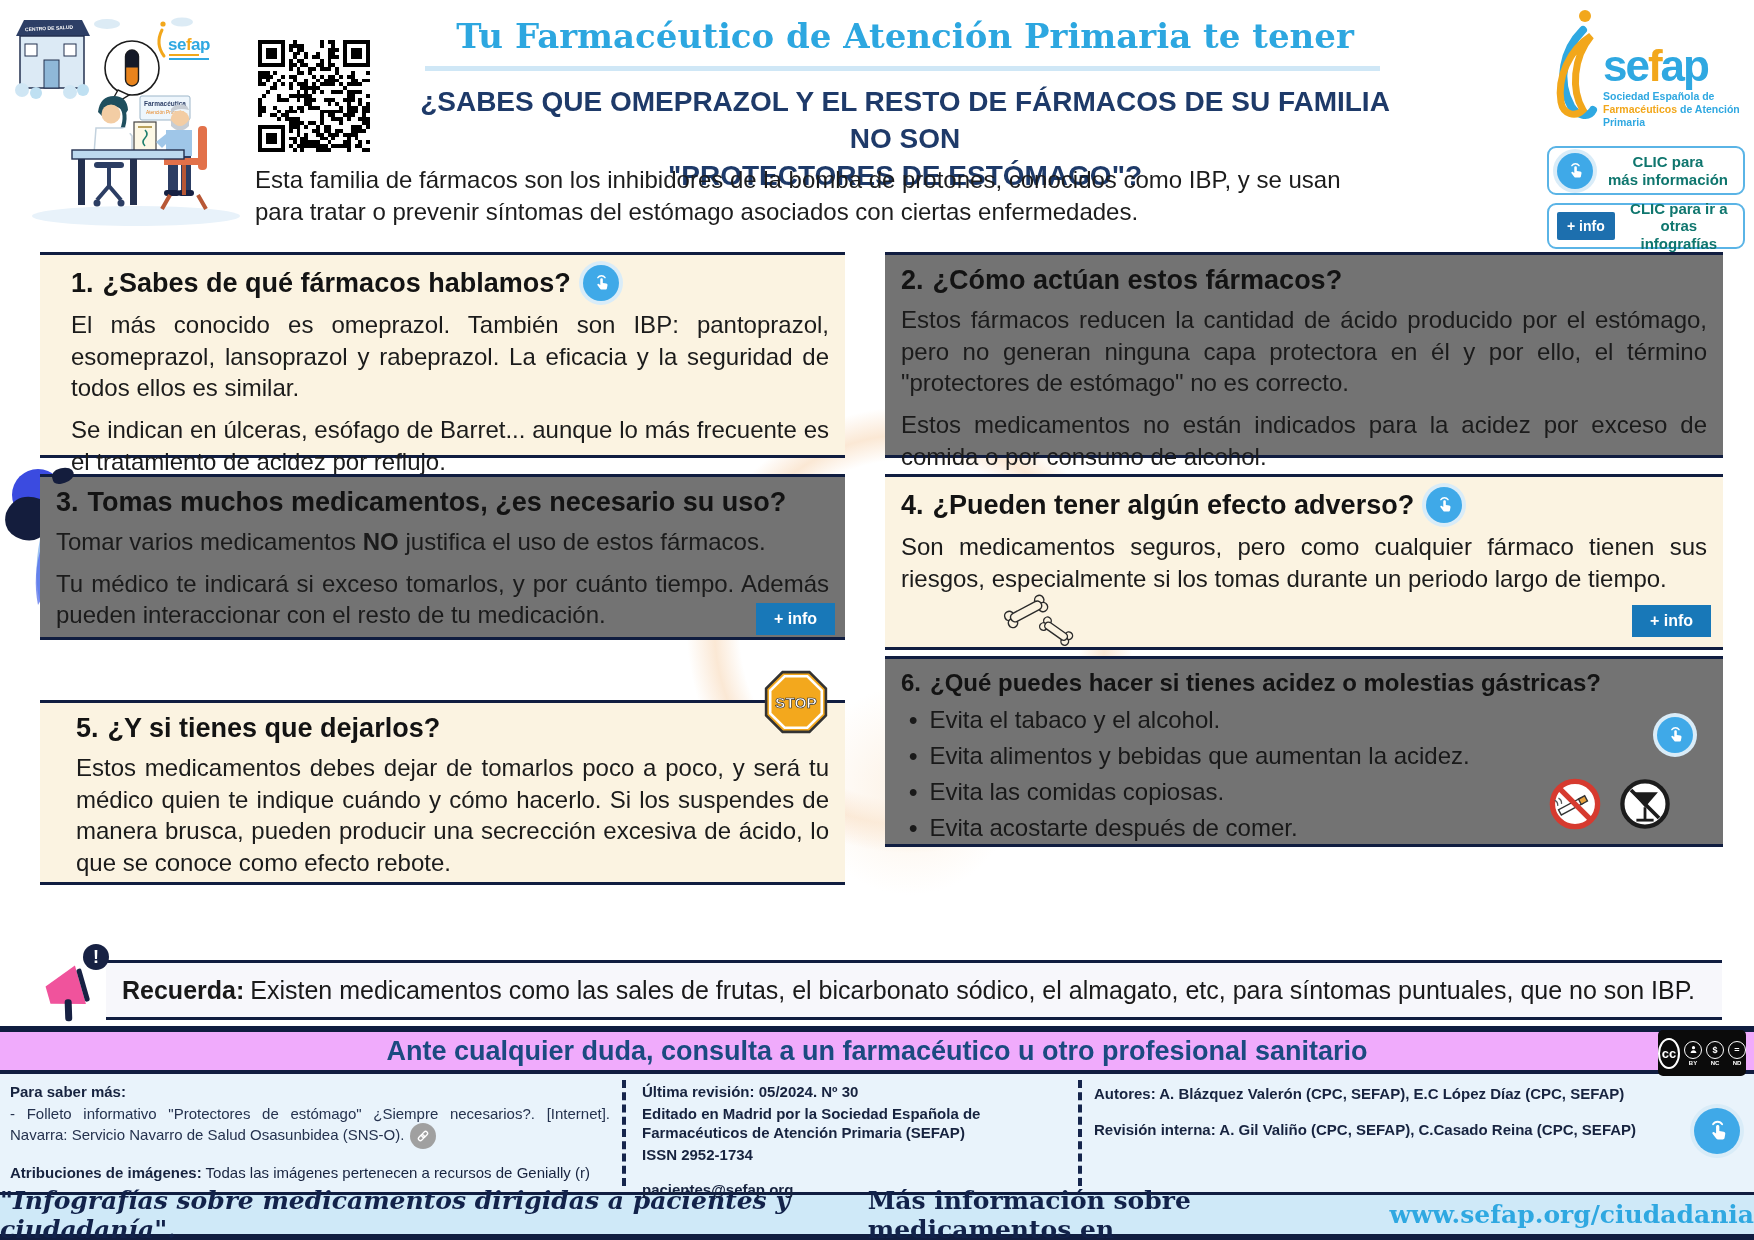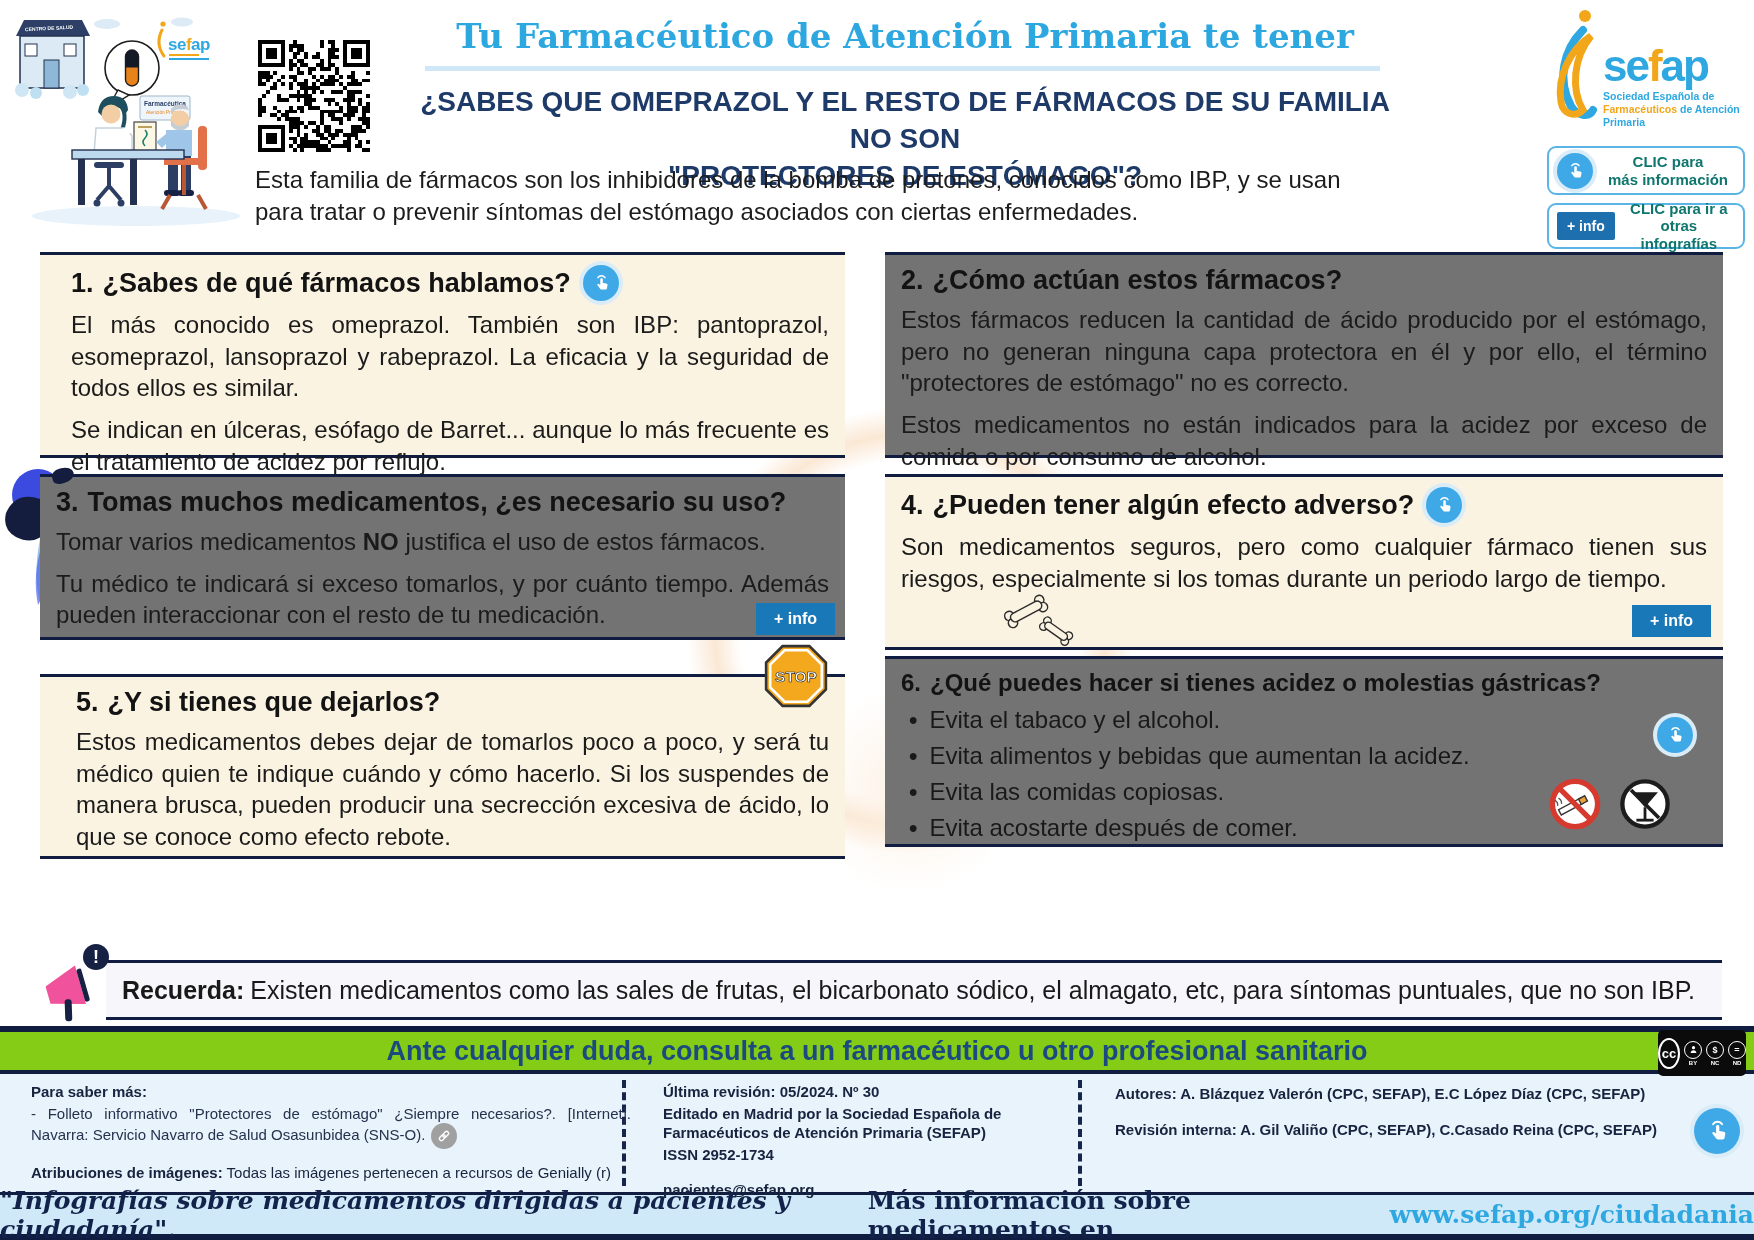--- a/index.html
+++ b/index.html
@@ -45,21 +45,21 @@
 
   
   .card{position:absolute;box-sizing:border-box;border-top:3px solid #101d40;border-bottom:3px solid #101d40;
         padding:6px 16px 4px 16px;overflow:visible;z-index:1;}
   .bg-cream{background:#fbf3e1;}
   .bg-blue{background:#737373;}
   .sec1{left:40px;top:252px;width:805px;height:206px;padding-left:31px;}
   .sec2{left:885px;top:252px;width:838px;height:206px;}
   .sec3{left:40px;top:474px;width:805px;height:166px;}
   .sec4{left:885px;top:474px;width:838px;height:176px;}
-  .sec5{left:40px;top:674px;width:805px;height:185px;padding-left:36px;}
+  .sec5{left:40px;top:700px;width:805px;height:185px;padding-left:36px;}
   .sec6{left:885px;top:656px;width:838px;height:191px;}
   .sec-head{display:flex;align-items:center;gap:12px;margin:4px 0 2px 0;}
   .sec-title{font-weight:700;font-size:27px;color:#131313;}
   .sec6 .sec-title{font-size:24px;}
   .sec-num{margin-right:9px;}
   .body{font-size:24px;line-height:1.32;margin:8px 0 10px 0;color:#1b1b1b;}
   .j{text-align:justify;}
   .bullets{margin:6px 0 0 8px;font-size:24px;line-height:1.38;}
   .bullet{display:flex;gap:12px;margin:3px 0;}
   .bullet:before{content:"•";font-weight:700;}
@@ -76,34 +76,34 @@
 
   
   .recuerda{position:absolute;left:106px;top:960px;width:1616px;height:60px;box-sizing:border-box;
             background:#f7f7fb;border-top:3px solid #101d40;border-bottom:3px solid #101d40;
             display:flex;align-items:center;padding:0 16px;font-size:25px;z-index:1;}
   .recuerda b{margin-right:6px;}
   .megaphone{position:absolute;left:40px;top:942px;width:84px;height:84px;z-index:2;}
 
   
   .navy-bar{position:absolute;left:0;top:1026px;width:100%;height:6px;background:#101d40;z-index:1;}
-  .consult{position:absolute;left:0;top:1032px;width:100%;height:38px;background:#84cc16;border-bottom:4px solid #101d40;
+  .consult{position:absolute;left:0;top:1032px;width:100%;height:38px;background:#f0abfc;border-bottom:4px solid #101d40;
            display:flex;align-items:center;justify-content:center;font-weight:700;font-size:27px;color:#1b4a80;z-index:1;}
   .cc-badge{position:absolute;right:8px;top:1030px;width:88px;height:46px;background:#0b0b0b;border-radius:5px;
             display:flex;align-items:center;justify-content:center;gap:4px;z-index:2;cursor:pointer;}
   .cc-main{width:27px;height:27px;border:2.5px solid #fff;border-radius:50%;color:#fff;font-weight:700;font-size:13px;
            display:flex;align-items:center;justify-content:center;}
   .cc-item{display:flex;flex-direction:column;align-items:center;gap:1px;}
   .cc-item .cir{width:16px;height:16px;border:1.5px solid #fff;border-radius:50%;display:flex;align-items:center;justify-content:center;color:#fff;font-size:9px;font-weight:700;}
   .cc-item .cap{color:#fff;font-size:6px;font-weight:700;}
 
   .footer-info{position:absolute;left:0;top:1074px;width:100%;height:118px;background:#e9f3fb;z-index:1;}
   .vsep{position:absolute;top:1080px;height:106px;border-left:4px dashed #16254c;z-index:2;}
   .vs1{left:622px;} .vs2{left:1078px;}
-  .fcol{position:absolute;font-size:15px;line-height:1.3;color:#17233f;z-index:2;margin-left:21px;}
+  .fcol{position:absolute;font-size:15px;line-height:1.3;color:#17233f;z-index:2;}
   .fleft{left:10px;top:1082px;width:600px;}
   .fleft .hd{font-weight:700;}
   .fleft .ref{text-align:justify;margin-top:2px;color:#25324e;}
   .fleft .attr{margin-top:14px;}
   .fmid{left:642px;top:1082px;width:420px;font-weight:700;}
   .fmid div{margin-bottom:2px;}
   .fmid .gap{height:12px;}
   .fright{left:1094px;top:1084px;width:580px;font-weight:700;}
   .fright .rev{margin-top:16px;}
   .linkdot{display:inline-flex;width:26px;height:26px;border-radius:50%;background:#a0a0a0;align-items:center;justify-content:center;vertical-align:middle;margin-left:6px;cursor:pointer;}

